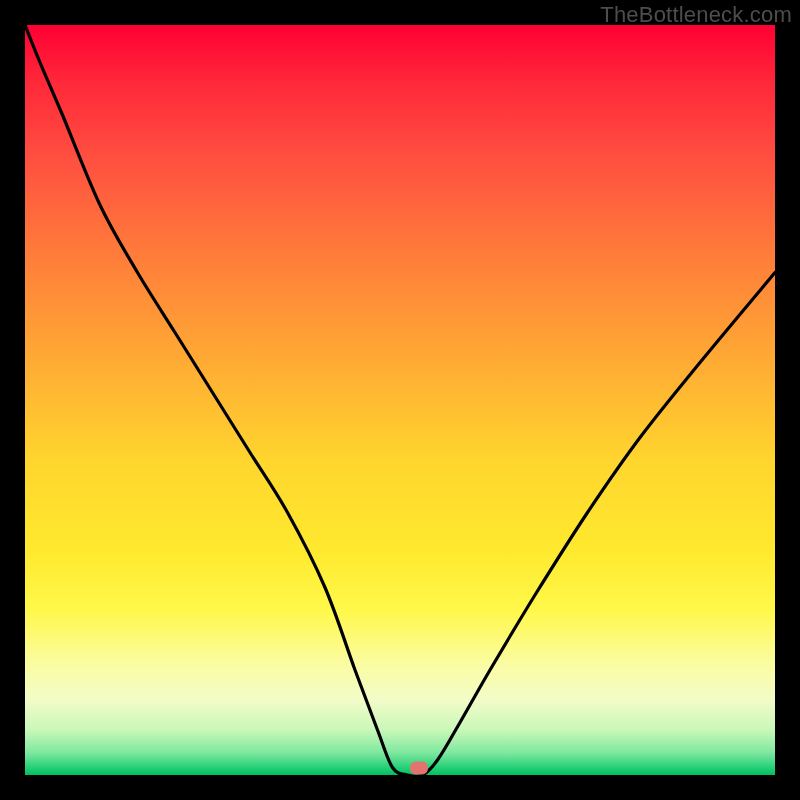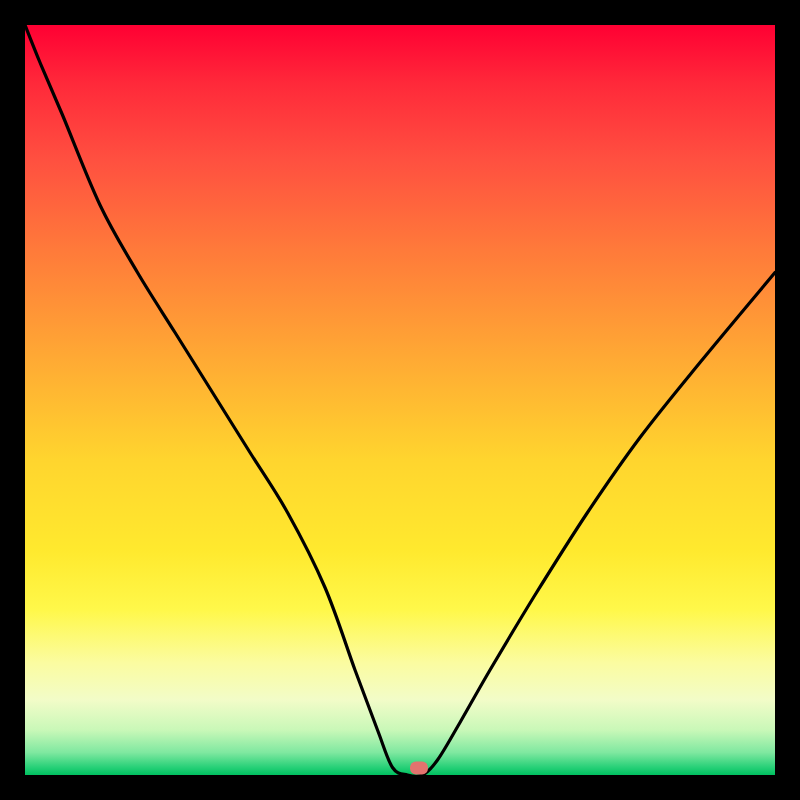--- a/index.html
+++ b/index.html
@@ -71,20 +71,21 @@
     background: #e2736e;
     border-radius: 6px;
     transform: translate(-50%, -50%);
   }
 </style>
 </head>
 <body>
 
 <div class="frame">
 
+  <div class="watermark">TheBottleneck.com</div>
 
   <div class="plot-area">
     <div class="gradient"></div>
 
     <svg class="curve" viewBox="0 0 750 750" preserveAspectRatio="none">
       <path id="curve-path" fill="none" stroke="#000" stroke-width="3.2" stroke-linejoin="round" stroke-linecap="round" d="M 0.0 0.0 C 2.5 6.3, 8.8 22.5, 15.0 37.5 C 21.3 52.5, 27.5 66.3, 37.5 90.0 C 47.5 113.8, 62.5 153.8, 75.0 180.0 C 87.5 206.3, 100.0 226.2, 112.5 247.5 C 125.0 268.7, 137.5 287.5, 150.0 307.5 C 162.5 327.5, 175.0 347.5, 187.5 367.5 C 200.0 387.5, 212.5 407.5, 225.0 427.5 C 237.5 447.5, 250.0 465.0, 262.5 487.5 C 275.0 510.0, 288.8 536.3, 300.0 562.5 C 311.3 588.8, 321.3 621.3, 330.0 645.0 C 338.8 668.8, 346.3 688.8, 352.5 705.0 C 358.8 721.3, 362.5 735.0, 367.5 742.5 C 372.5 750.0, 377.5 748.8, 382.5 750.0 C 387.5 751.3, 392.5 752.5, 397.5 750.0 C 402.5 747.5, 406.3 743.8, 412.5 735.0 C 418.8 726.3, 426.2 712.5, 435.0 697.5 C 443.7 682.5, 452.5 666.3, 465.0 645.0 C 477.5 623.8, 493.8 596.3, 510.0 570.0 C 526.3 543.8, 545.0 513.8, 562.5 487.5 C 580.0 461.3, 596.3 437.5, 615.0 412.5 C 633.8 387.5, 652.5 365.0, 675.0 337.5 C 697.5 310.0, 737.5 262.5, 750.0 247.5"></path>
     </svg>
 
     <div class="marker" id="marker" style="left: 52.5%; top: 99%; background: rgb(226, 115, 110);"></div>
   </div>

